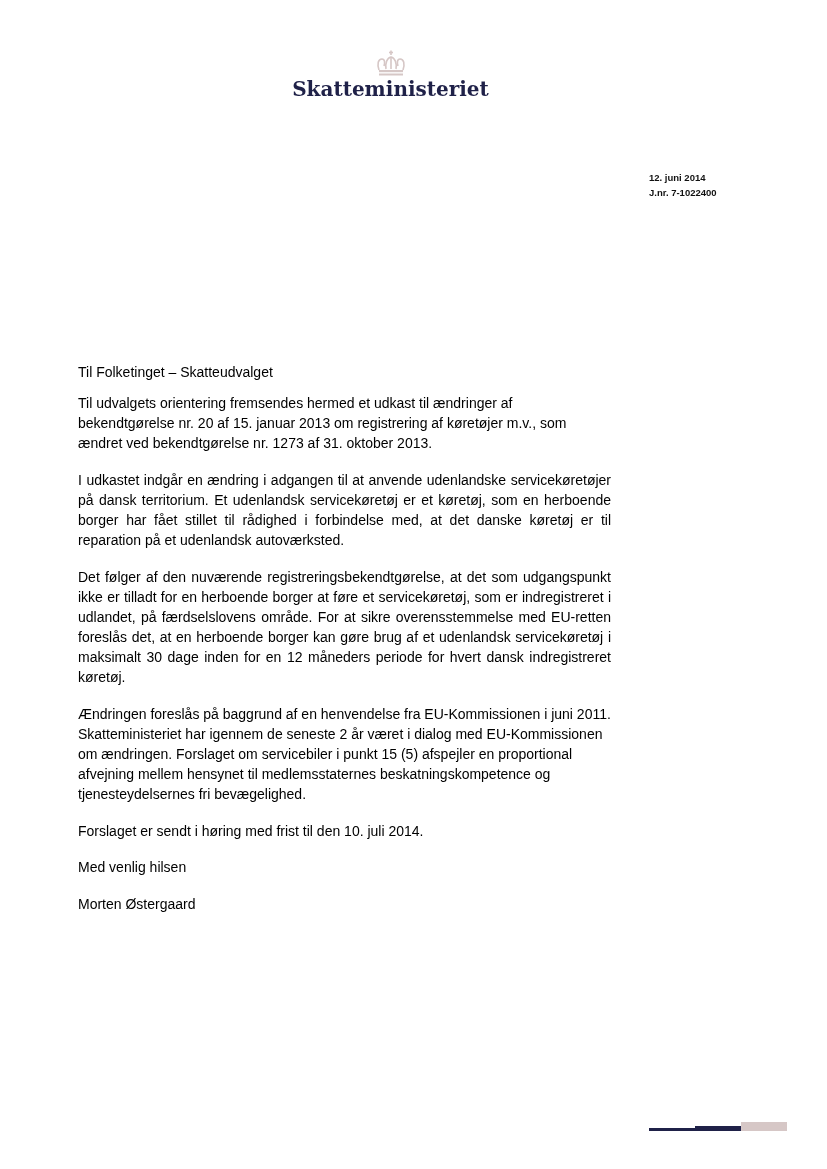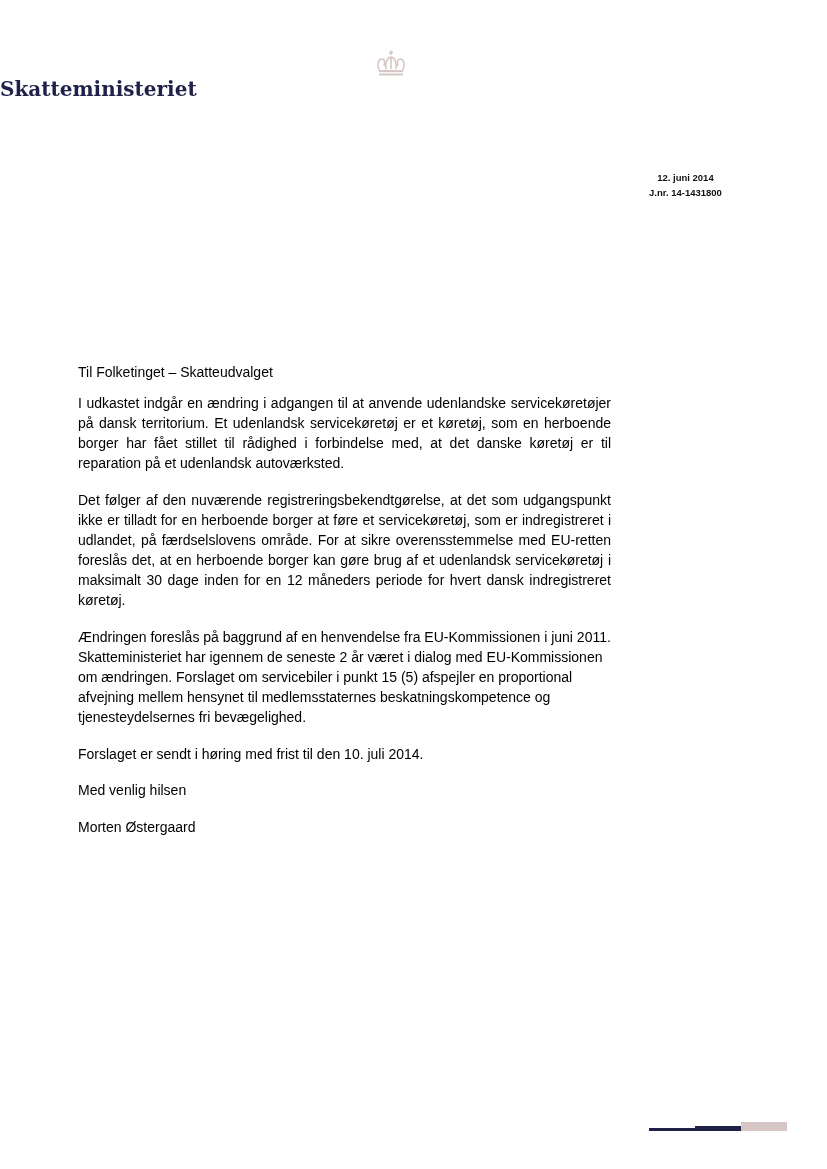--- a/index.html
+++ b/index.html
@@ -13,21 +13,21 @@
       position: relative;
       overflow: hidden;
       font-family: "Liberation Sans", sans-serif;
       color: #000000;
     }
     .logo {
       position: absolute;
       left: 0;
       width: 781px;
       top: 50px;
-      text-align: left;
+      text-align: center;
     }
     .crown {
       display: block;
       margin: 0 auto;
       width: 30px;
       height: 26px;
     }
     .logo-text {
       display: block;
       font-family: "DejaVu Serif", "Liberation Serif", serif;
@@ -39,21 +39,20 @@
       line-height: 24px;
     }
     .meta {
       position: absolute;
       left: 649px;
       top: 170px;
       font-size: 9.5px;
       font-weight: bold;
       line-height: 15px;
       color: #111111;
-      text-align: center;
     }
     .content {
       position: absolute;
       left: 78px;
       top: 362px;
       width: 533px;
       font-size: 14px;
       line-height: 20px;
     }
     .recipient {
@@ -120,25 +119,26 @@
       <line x1="15" y1="7" x2="15" y2="19"></line>
     </g>
     <rect x="3" y="20" width="24" height="2.2" fill="#d6c7c6"></rect>
     <rect x="3" y="23.5" width="24" height="2" fill="#d6c7c6"></rect>
   </svg>
   <span class="logo-text">Skatteministeriet</span>
 </div>
 
 <div class="meta">
   <div>12. juni 2014</div>
-  <div>J.nr. 14-1431800</div>
+  <div>J.nr. 7-1022400</div>
 </div>
 
 <div class="content">
   <p class="recipient">Til Folketinget – Skatteudvalget</p>
+  <p class="para left">Til udvalgets orientering fremsendes hermed et udkast til ændringer af bekendtgørelse nr. 20 af 15. januar 2013 om registrering af køretøjer m.v., som ændret ved bekendtgørelse nr. 1273 af 31. oktober 2013.</p>
   <p class="para">I udkastet indgår en ændring i adgangen til at anvende udenlandske servicekøretøjer på dansk territorium. Et udenlandsk servicekøretøj er et køretøj, som en herboende borger har fået stillet til rådighed i forbindelse med, at det danske køretøj er til reparation på et udenlandsk autoværksted.</p>
   <p class="para">Det følger af den nuværende registreringsbekendtgørelse, at det som udgangspunkt ikke er tilladt for en herboende borger at føre et servicekøretøj, som er indregistreret i udlandet, på færdselslovens område. For at sikre overensstemmelse med EU-retten foreslås det, at en herboende borger kan gøre brug af et udenlandsk servicekøretøj i maksimalt 30 dage inden for en 12 måneders periode for hvert dansk indregistreret køretøj.</p>
   <p class="para left">Ændringen foreslås på baggrund af en henvendelse fra EU-Kommissionen i juni 2011. Skatteministeriet har igennem de seneste 2 år været i dialog med EU-Kommissionen om ændringen. Forslaget om servicebiler i punkt 15 (5) afspejler en proportional afvejning mellem hensynet til medlemsstaternes beskatningskompetence og tjenesteydelsernes fri bevægelighed.</p>
   <p class="para left deadline">Forslaget er sendt i høring med frist til den 10. juli 2014.</p>
   <p class="para left closing">Med venlig hilsen</p>
   <p class="para left signature">Morten Østergaard</p>
 </div>
 
 <div class="footer-bar">
   <div class="bar-thin"></div>

